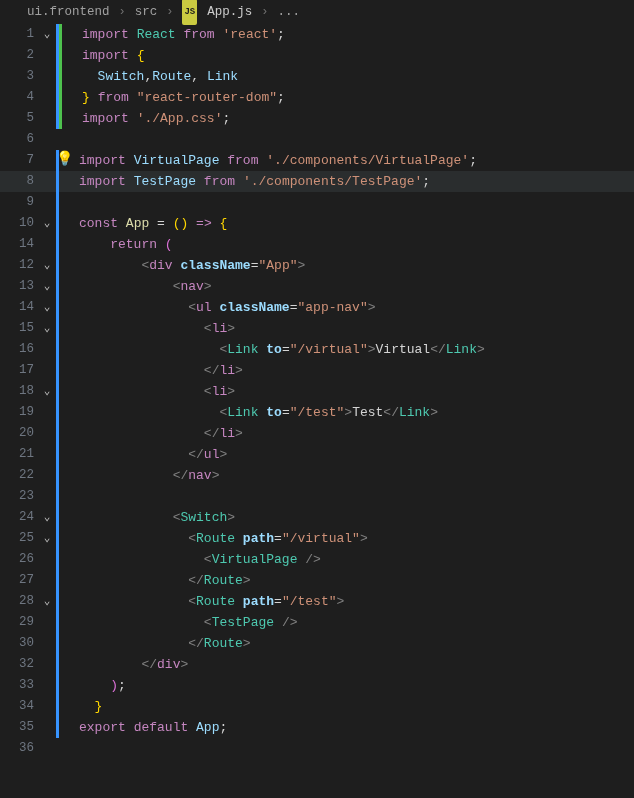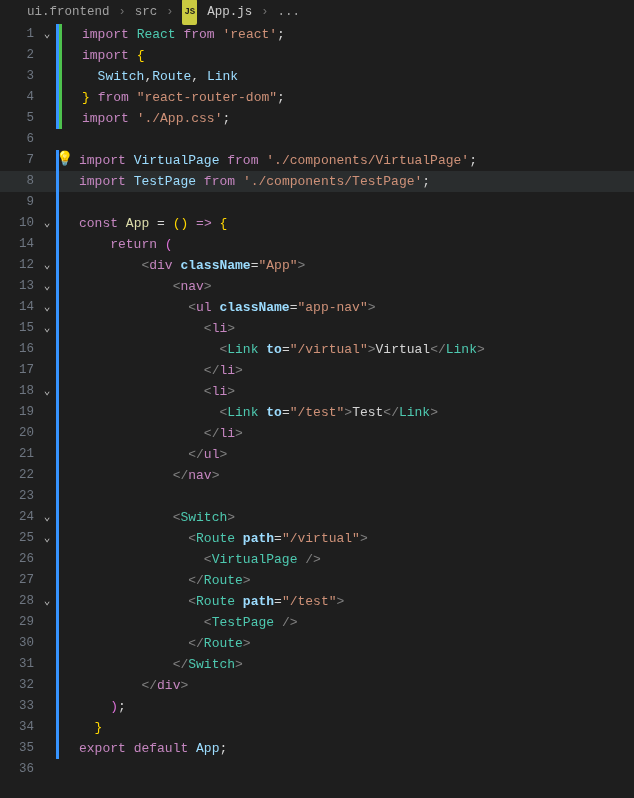--- a/index.html
+++ b/index.html
@@ -143,19 +143,18 @@
     <div class="line"><div class="gutter">21</div><div class="fold"></div><div class="bars"><div class="bar blue"></div></div><div class="code">              <span class="tag">&lt;/</span><span class="kw">ul</span><span class="tag">&gt;</span></div></div>
     <div class="line"><div class="gutter">22</div><div class="fold"></div><div class="bars"><div class="bar blue"></div></div><div class="code">            <span class="tag">&lt;/</span><span class="kw">nav</span><span class="tag">&gt;</span></div></div>
     <div class="line"><div class="gutter">23</div><div class="fold"></div><div class="bars"><div class="bar blue"></div></div><div class="code"></div></div>
     <div class="line"><div class="gutter">24</div><div class="fold">⌄</div><div class="bars"><div class="bar blue"></div></div><div class="code">            <span class="tag">&lt;</span><span class="type">Switch</span><span class="tag">&gt;</span></div></div>
     <div class="line"><div class="gutter">25</div><div class="fold">⌄</div><div class="bars"><div class="bar blue"></div></div><div class="code">              <span class="tag">&lt;</span><span class="type">Route</span> <span class="attr">path</span><span class="pun">=</span><span class="str">"/virtual"</span><span class="tag">&gt;</span></div></div>
     <div class="line"><div class="gutter">26</div><div class="fold"></div><div class="bars"><div class="bar blue"></div></div><div class="code">                <span class="tag">&lt;</span><span class="type">VirtualPage</span> <span class="tag">/&gt;</span></div></div>
     <div class="line"><div class="gutter">27</div><div class="fold"></div><div class="bars"><div class="bar blue"></div></div><div class="code">              <span class="tag">&lt;/</span><span class="type">Route</span><span class="tag">&gt;</span></div></div>
     <div class="line"><div class="gutter">28</div><div class="fold">⌄</div><div class="bars"><div class="bar blue"></div></div><div class="code">              <span class="tag">&lt;</span><span class="type">Route</span> <span class="attr">path</span><span class="pun">=</span><span class="str">"/test"</span><span class="tag">&gt;</span></div></div>
     <div class="line"><div class="gutter">29</div><div class="fold"></div><div class="bars"><div class="bar blue"></div></div><div class="code">                <span class="tag">&lt;</span><span class="type">TestPage</span> <span class="tag">/&gt;</span></div></div>
     <div class="line"><div class="gutter">30</div><div class="fold"></div><div class="bars"><div class="bar blue"></div></div><div class="code">              <span class="tag">&lt;/</span><span class="type">Route</span><span class="tag">&gt;</span></div></div>
-    <div class="line"><div class="gutter">31</div><div class="fold"></div><div class="bars"><div class="bar blue"></div></div><div class="code">            <span class="tag">&lt;/</span><span class="type">Switch</span><span class="tag">&gt;</span></div></div>
     <div class="line"><div class="gutter">32</div><div class="fold"></div><div class="bars"><div class="bar blue"></div></div><div class="code">        <span class="tag">&lt;/</span><span class="kw">div</span><span class="tag">&gt;</span></div></div>
     <div class="line"><div class="gutter">33</div><div class="fold"></div><div class="bars"><div class="bar blue"></div></div><div class="code">    <span class="br2">)</span><span class="pun">;</span></div></div>
     <div class="line"><div class="gutter">34</div><div class="fold"></div><div class="bars"><div class="bar blue"></div></div><div class="code">  <span class="br1">}</span></div></div>
     <div class="line"><div class="gutter">35</div><div class="fold"></div><div class="bars"><div class="bar blue"></div></div><div class="code"><span class="kw">export</span> <span class="kw">default</span> <span class="var">App</span><span class="pun">;</span></div></div>
     <div class="line"><div class="gutter">36</div><div class="fold"></div><div class="bars"></div><div class="code"></div></div>
   </div>
 
 </body></html>

